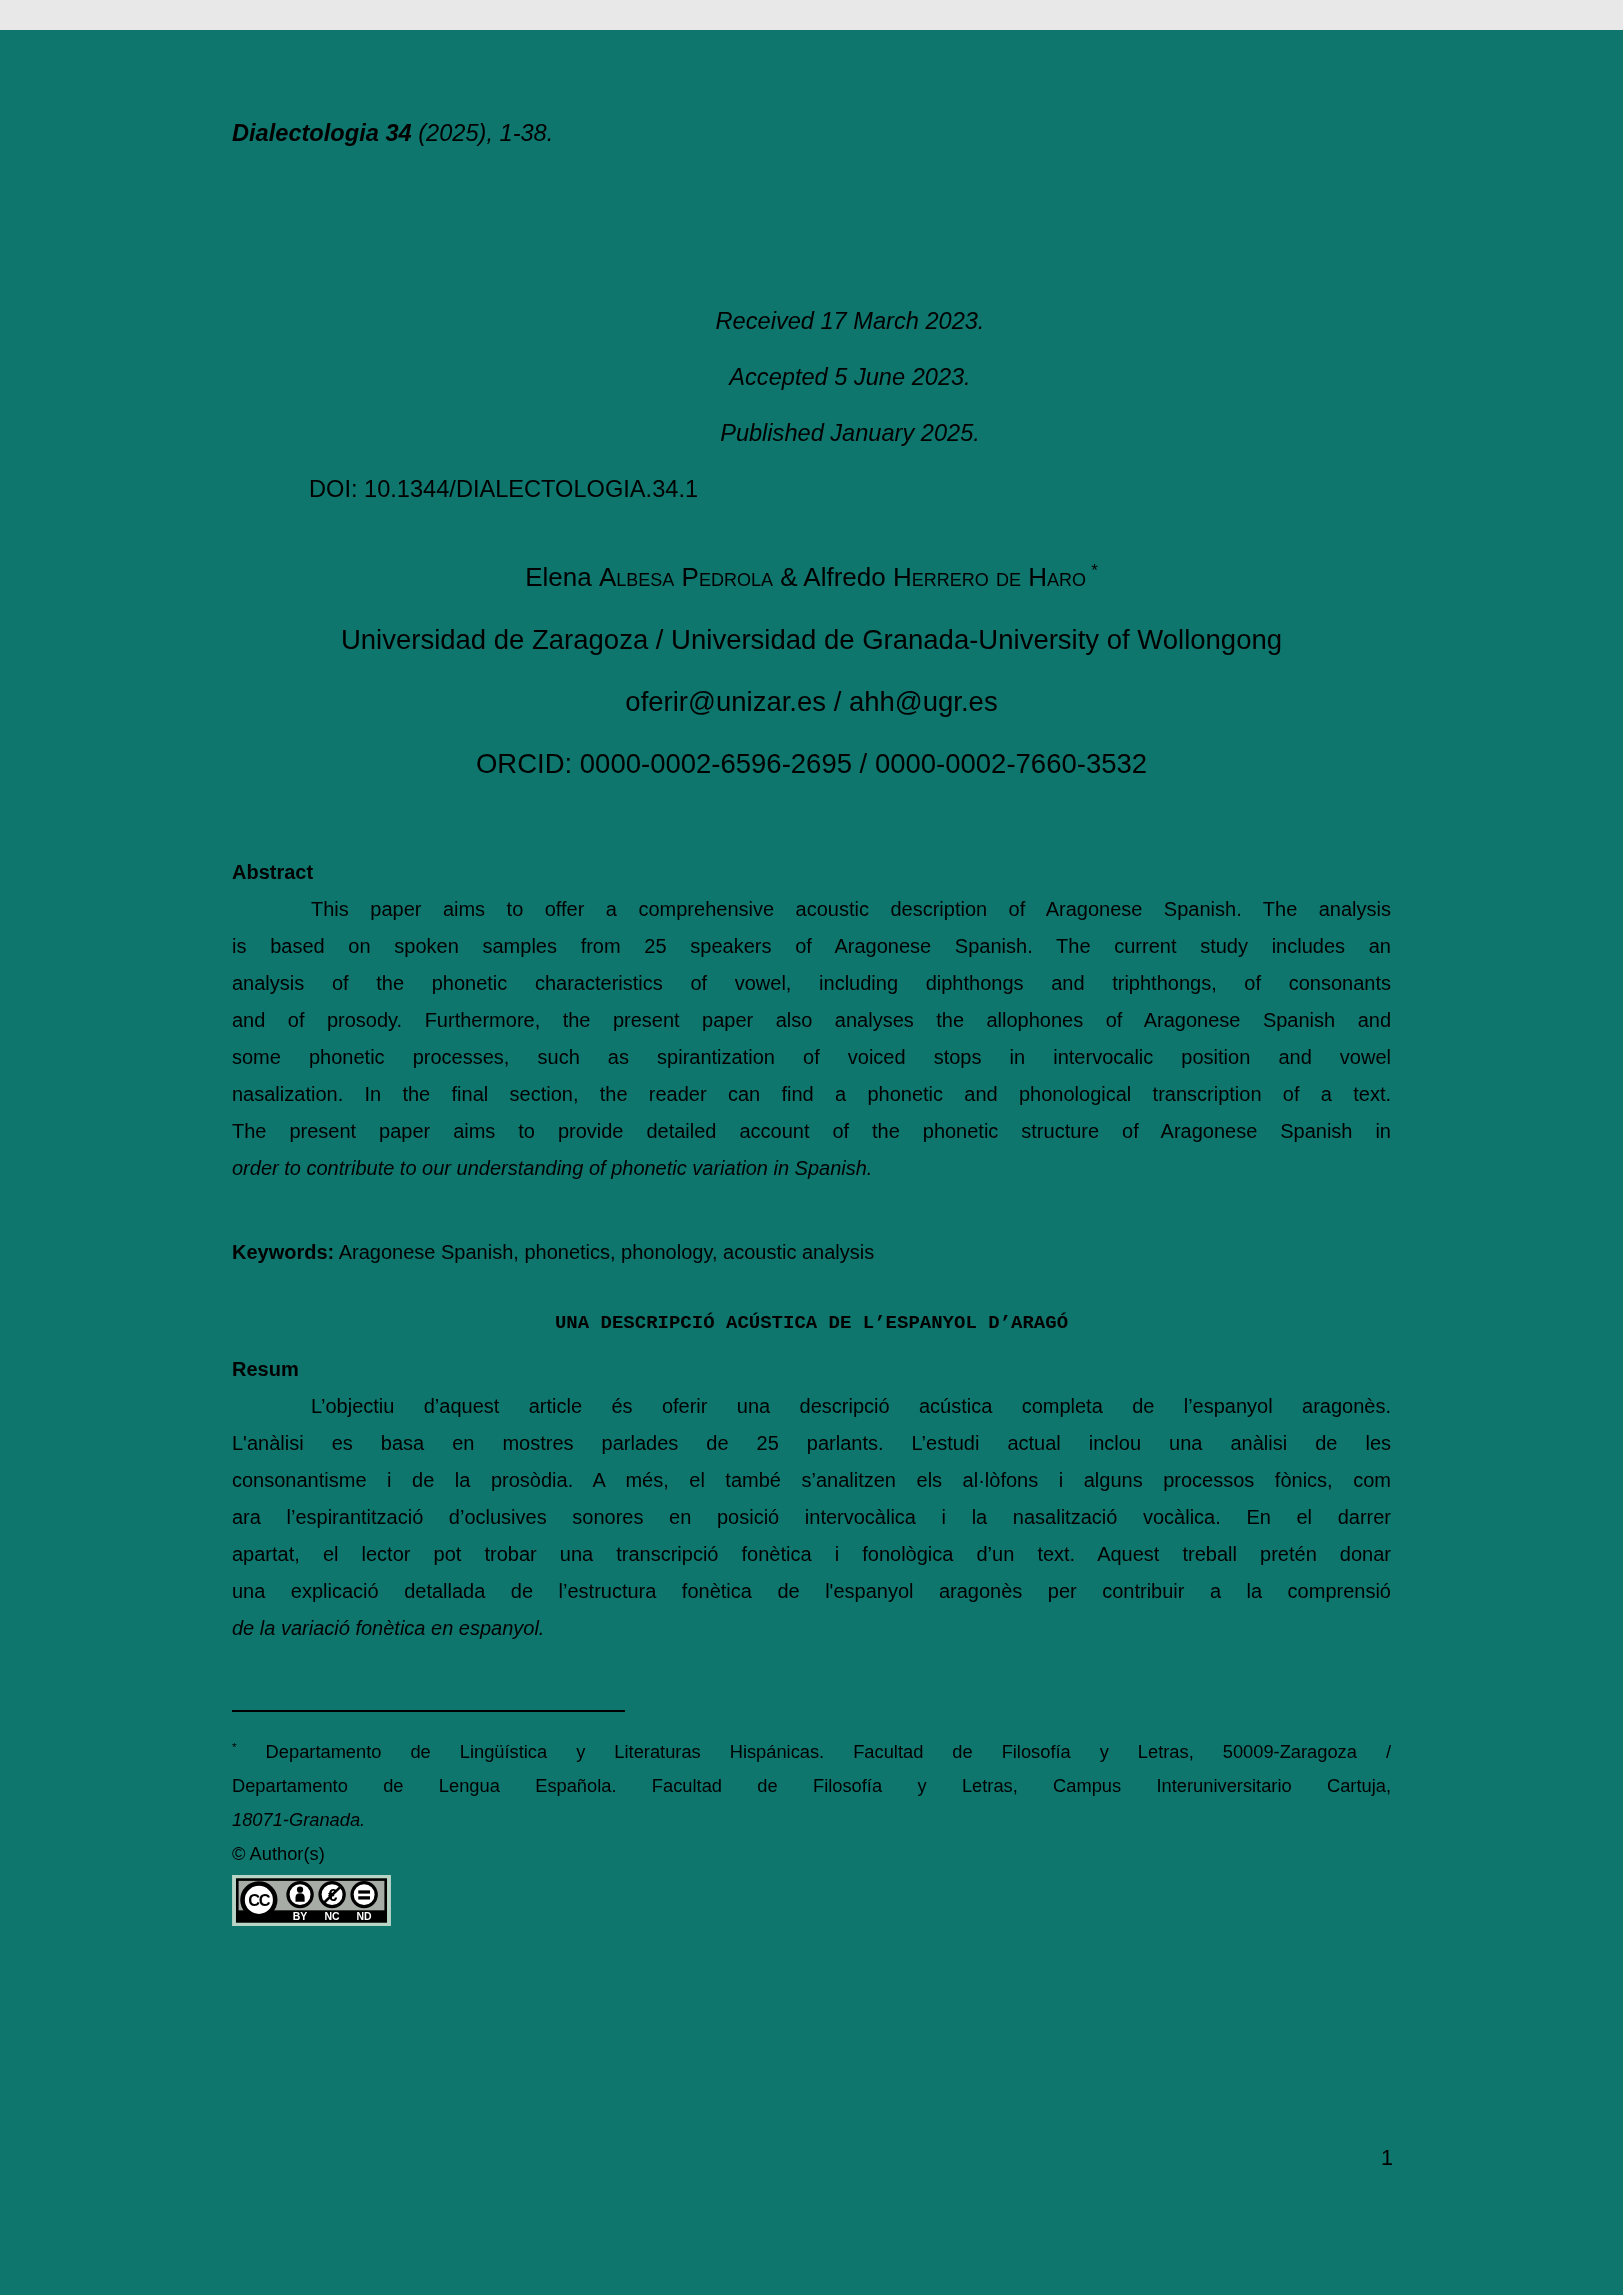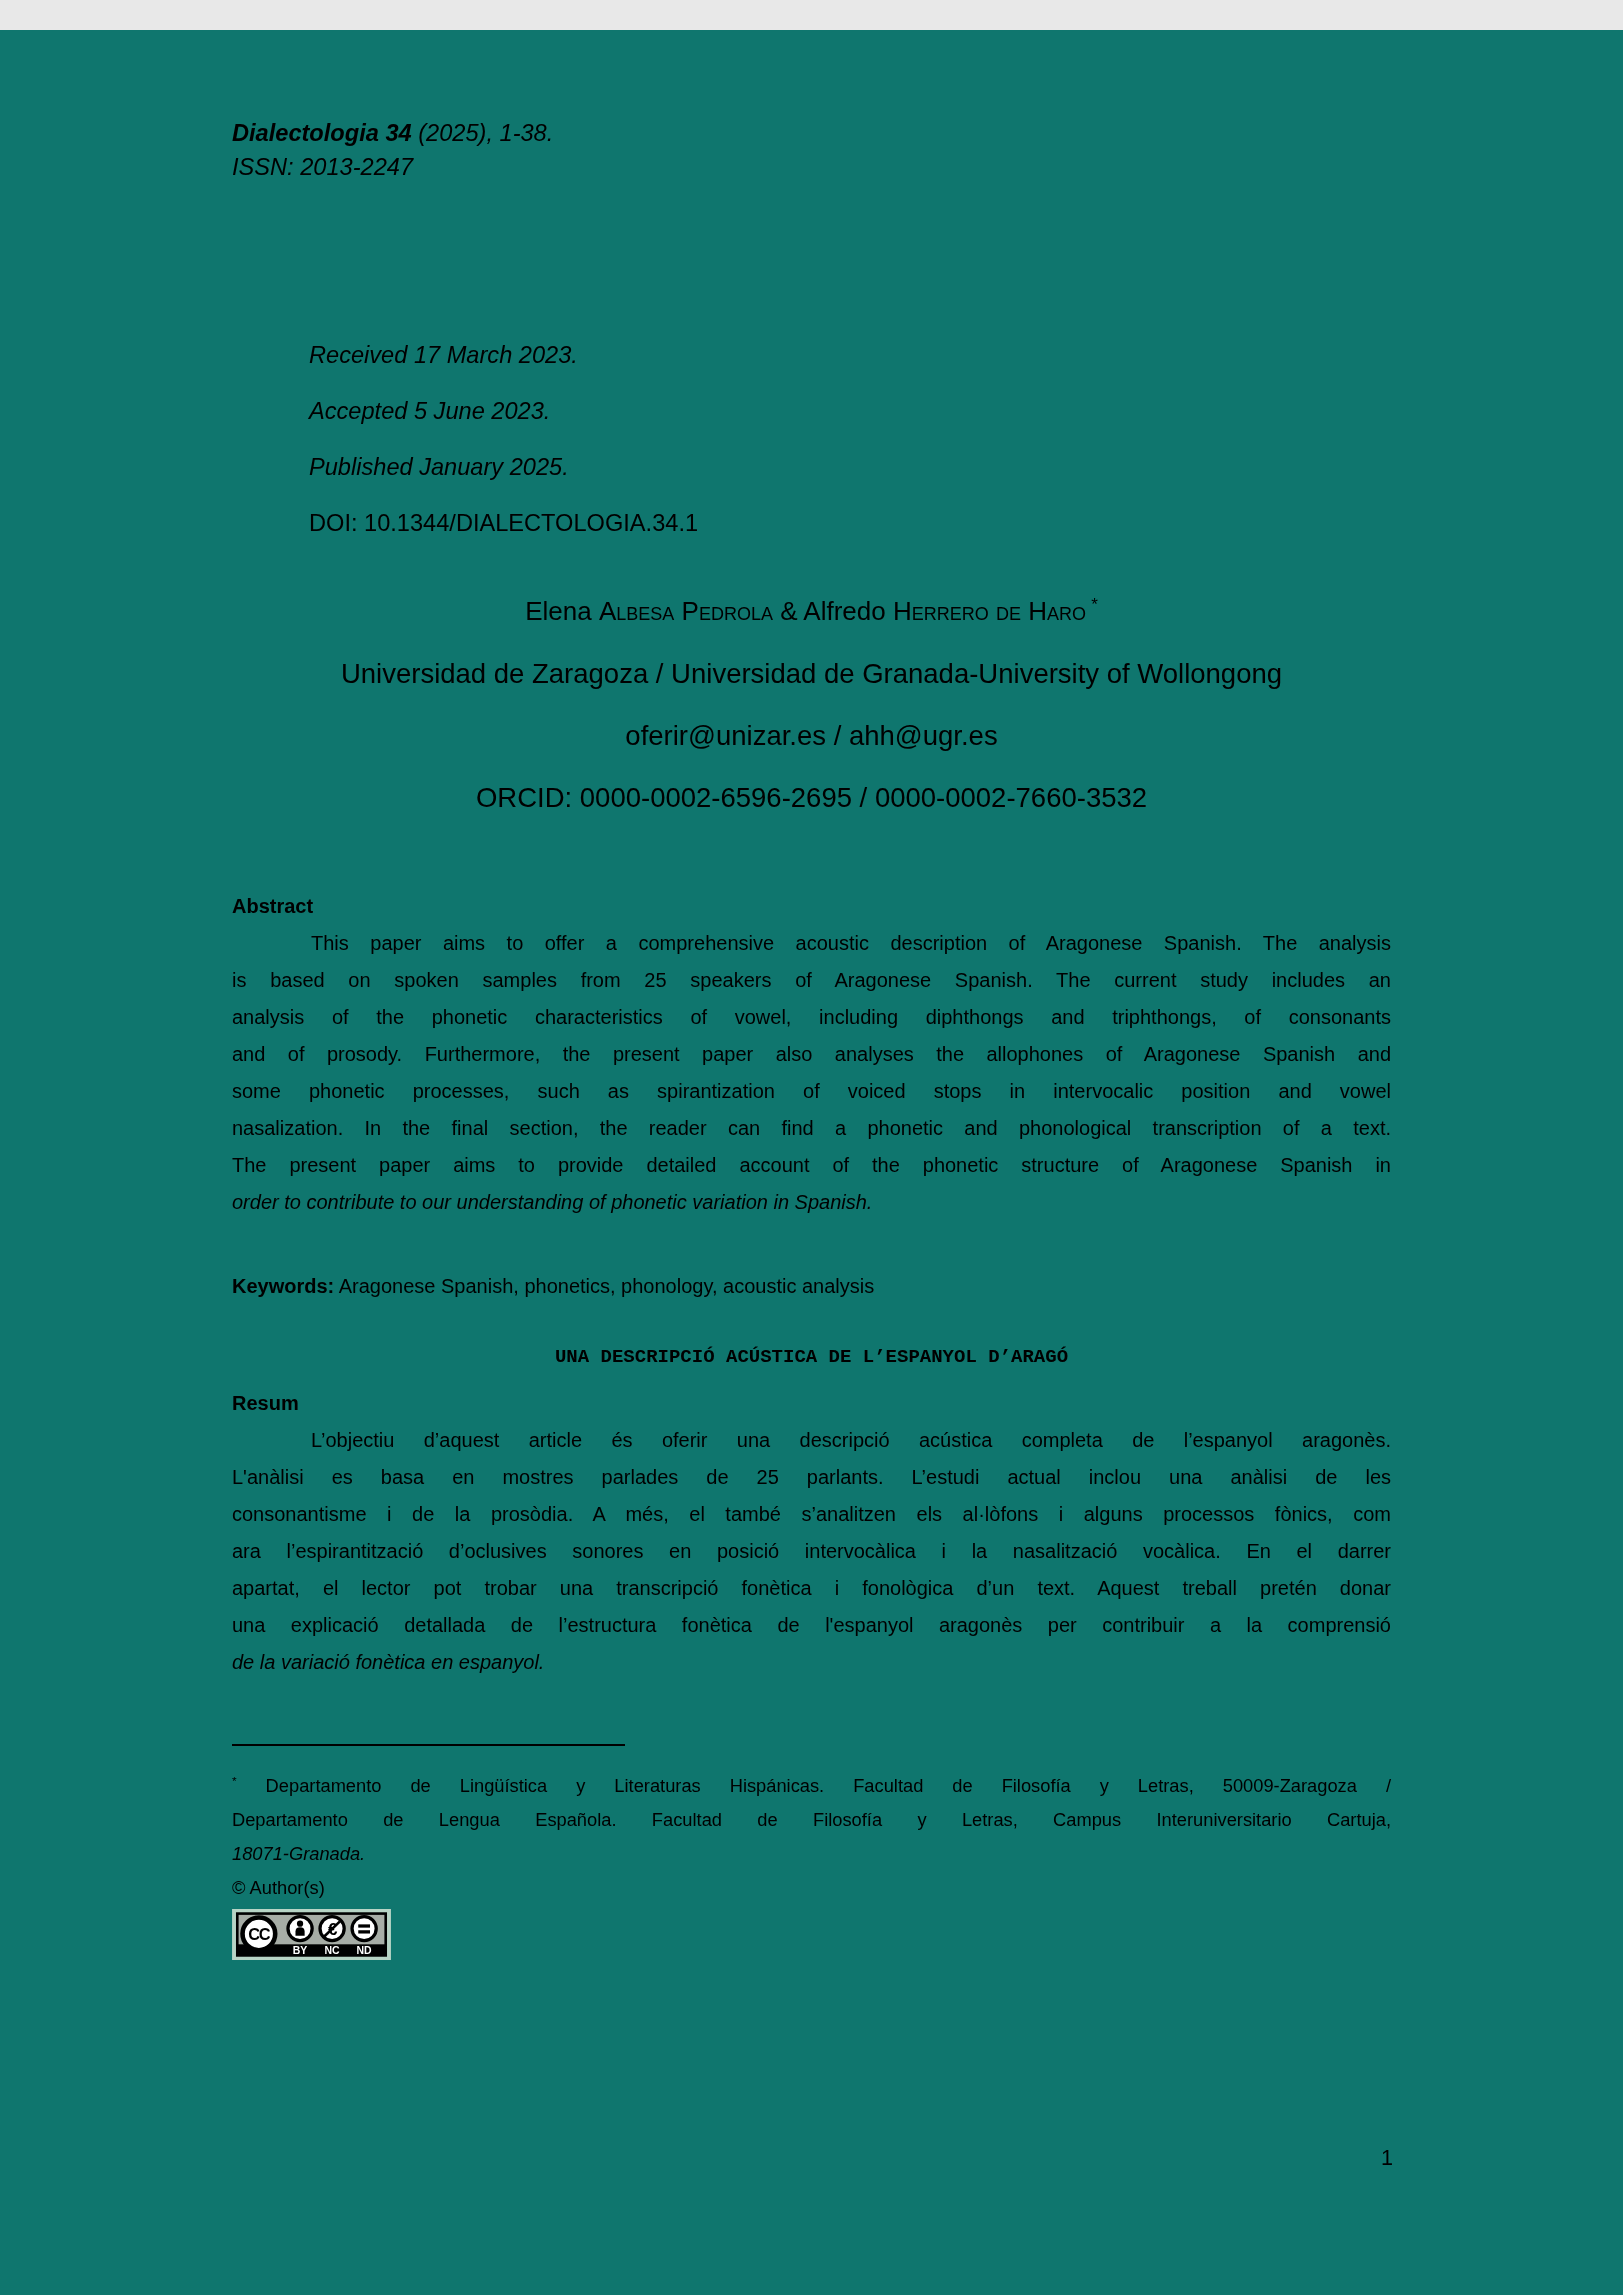--- a/index.html
+++ b/index.html
@@ -15,21 +15,21 @@
     margin-top: 30px;
   }
   .content { padding: 0 232px; }
 
   
   .running-head { padding-top: 86px; font-size: 23.6px; line-height: 34px; font-style: italic; }
   .running-head .jtitle { font-weight: bold; }
 
   
   .dates { margin-top: 143px; margin-left: 77px; font-size: 23.6px; line-height: 56px; }
-  .dates .it { font-style: italic; }
+  .dates .it { font-style: italic; text-align: center; }
 
   
   .article-title { margin-top: 113px; text-align: center; font-size: 29px; line-height: 37px; font-weight: bold; }
   .authors { margin-top: 35px; text-align: center; font-size: 26px; line-height: 38px; }
   .authors .sc { font-variant: small-caps; }
   .authors sup { font-size: 17px; margin-left: 5.2px; vertical-align: super; }
   .affiliation, .emails, .orcid { margin-top: 25px; text-align: center; font-size: 27.5px; line-height: 37px; }
 
   
   .section-heading { font-size: 20px; line-height: 37px; font-weight: bold; }
@@ -55,21 +55,20 @@
   .page-number { position: absolute; top: 2115px; right: 230px; font-size: 21.6px; line-height: 26px; }
 </style>
 </head>
 <body>
 
 <div class="sheet">
   <div class="content">
 
     <div class="running-head">
       <div><span class="jtitle">Dialectologia 34</span><span> (2025), 1-38.</span></div>
-      <div>ISSN: 2013-2247</div>
     </div>
 
     <div class="dates">
       <div class="it">Received 17 March 2023.</div>
       <div class="it">Accepted 5 June 2023.</div>
       <div class="it">Published January 2025.</div>
       <div>DOI: 10.1344/DIALECTOLOGIA.34.1</div>
     </div>
 
 

